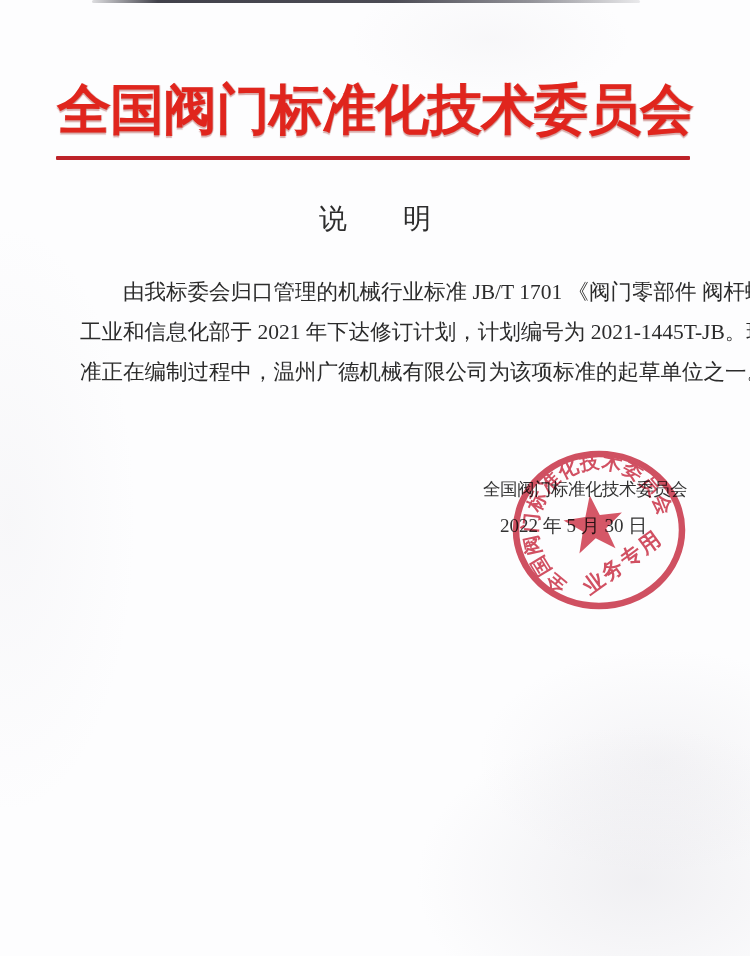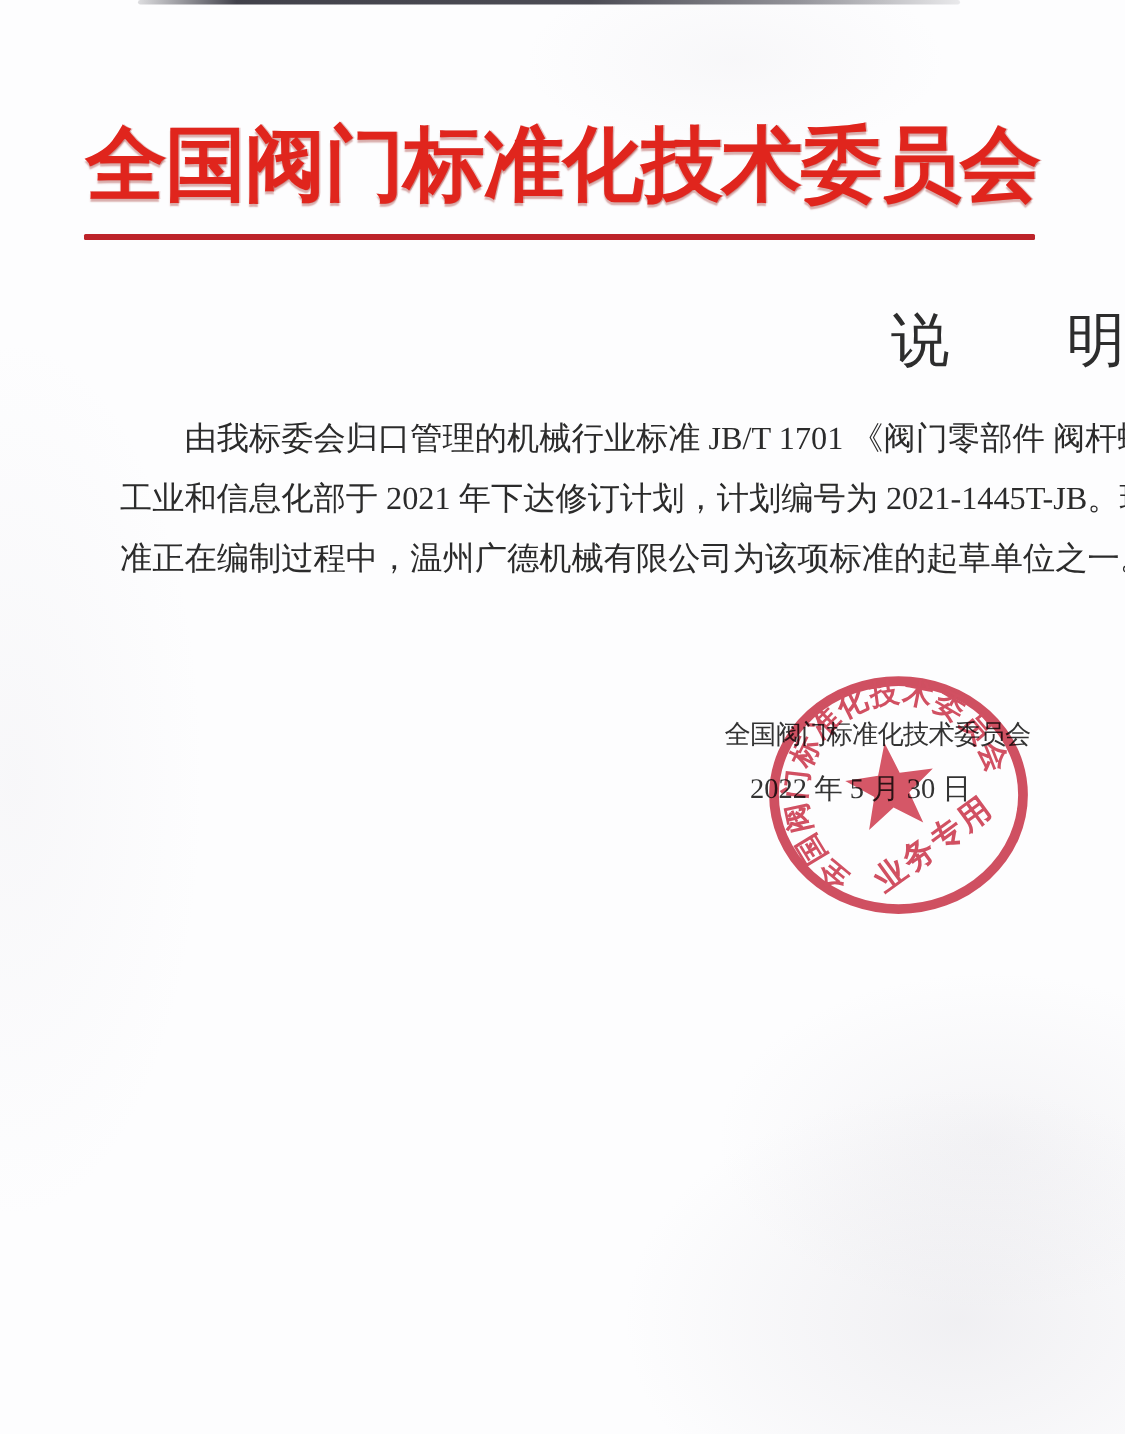--- a/index.html
+++ b/index.html
@@ -29,21 +29,21 @@
     color:#e0251d;
     text-shadow:0 2px 1px rgba(150,22,18,.35), 1px 0 0 rgba(150,22,18,.25);
     white-space:nowrap;
   }
   .red-rule{
     position:absolute;top:156px;left:56px;width:634px;height:4px;
     background:#bd2329;border-radius:1px;
   }
   .doc-subtitle{
     position:absolute;top:200px;left:0;width:750px;
-    text-align:right;font-size:39px;color:#2d2d2d;font-weight:500;
+    text-align:center;font-size:28px;color:#2d2d2d;font-weight:500;
     white-space:nowrap;
   }
   .body-text{
     position:absolute;top:272px;left:80px;width:624px;
     font-size:21.5px;color:#2b2b2b;line-height:40px;
   }
   .body-line{white-space:nowrap;}
   .body-line.indent{text-indent:2em;}
   .sig-org{
     position:absolute;top:477px;left:0;width:687px;

